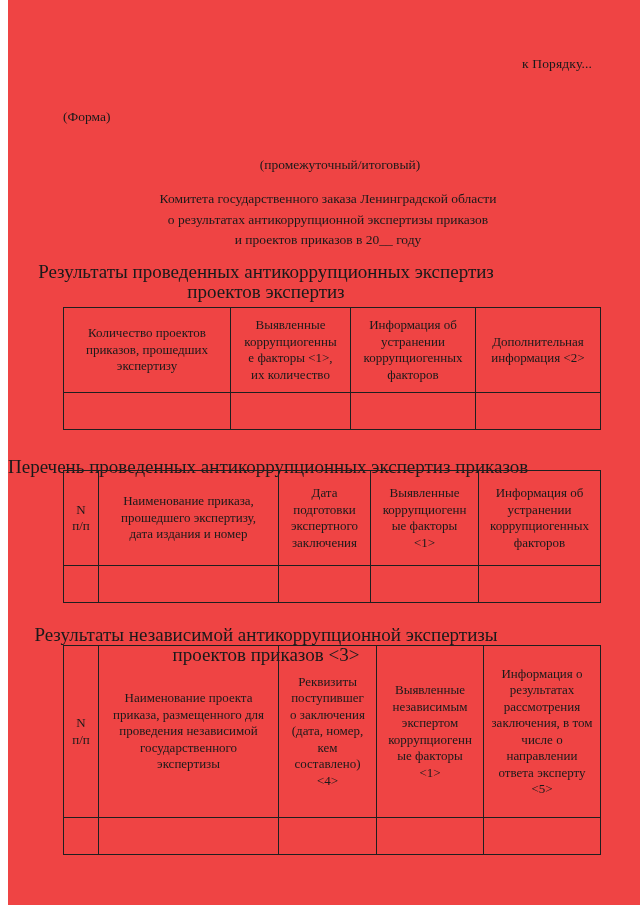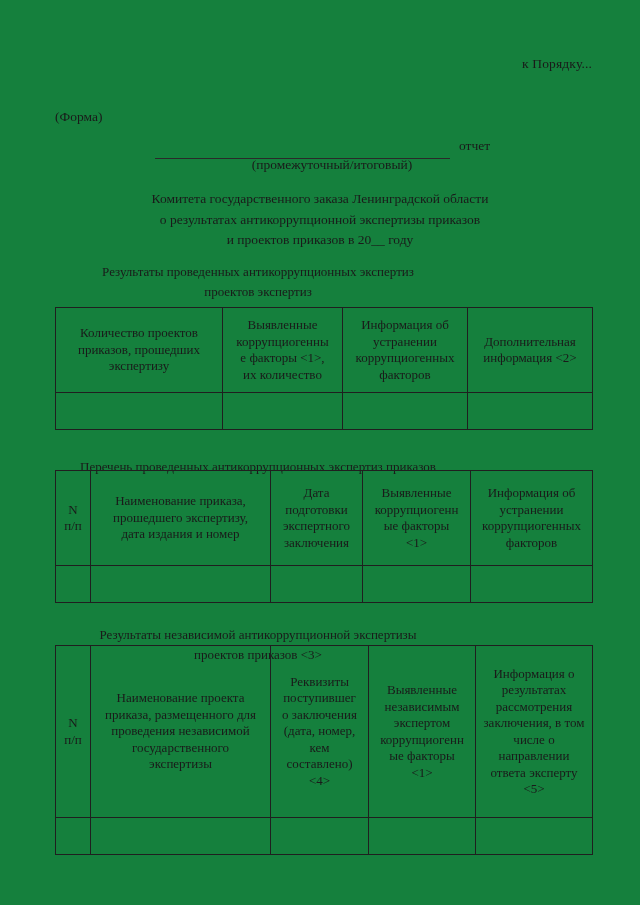--- a/index.html
+++ b/index.html
@@ -12,21 +12,22 @@
     width: 640px;
     height: 905px;
     position: relative;
     font-family: "Liberation Serif", "DejaVu Serif", serif;
     color: #1a1a1a;
     overflow: hidden;
   }
   .page {
     position: absolute;
     inset: 0;
-    background: #15803d;
+    background: #ef4444;
+    margin-left: 8px;
   }
 
   
   .annex-ref {
     position: absolute;
     top: 56px;
     right: 48px;
     font-size: 13.5px;
     letter-spacing: 0.15px;
     white-space: nowrap;
@@ -84,21 +85,21 @@
     line-height: 20.5px;
   }
   .committee div { white-space: nowrap; }
 
   
   .section-caption {
     position: absolute;
     left: 0;
     width: 516px;
     text-align: center;
-    font-size: 13px;
+    font-size: 19px;
     line-height: 19.5px;
   }
   .section-caption div { white-space: nowrap; }
   #caption-1 { top: 262px; }
   #caption-2 { top: 457px; }
   #caption-3 { top: 625px; }
 
   
   table.doc-table {
     position: absolute;
@@ -129,24 +130,20 @@
 </style>
 </head>
 <body>
 
 <div class="page">
 
   <div class="annex-ref">к Порядку...</div>
 
   <div class="form-tag">(Форма)</div>
 
-  <div class="report-line">
-    <span class="rule-wrap"></span>
-    <span class="word-otchet">отчет</span>
-  </div>
   <div class="report-sub">(промежуточный/итоговый)</div>
 
   <div class="committee">
     <div>Комитета государственного заказа Ленинградской области</div>
     <div>о результатах антикоррупционной экспертизы приказов</div>
     <div>и проектов приказов в 20__ году</div>
   </div>
 
   <div class="section-caption" id="caption-1">
     <div>Результаты проведенных антикоррупционных экспертиз</div>

